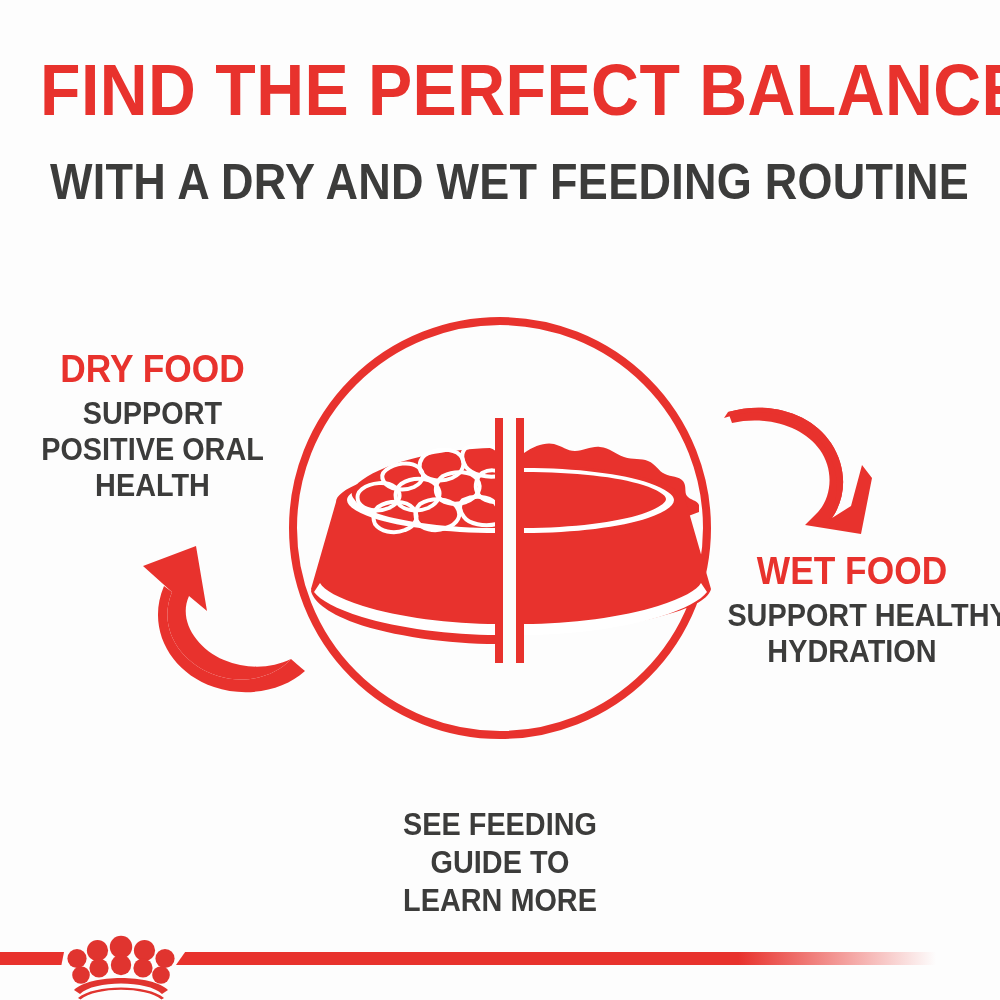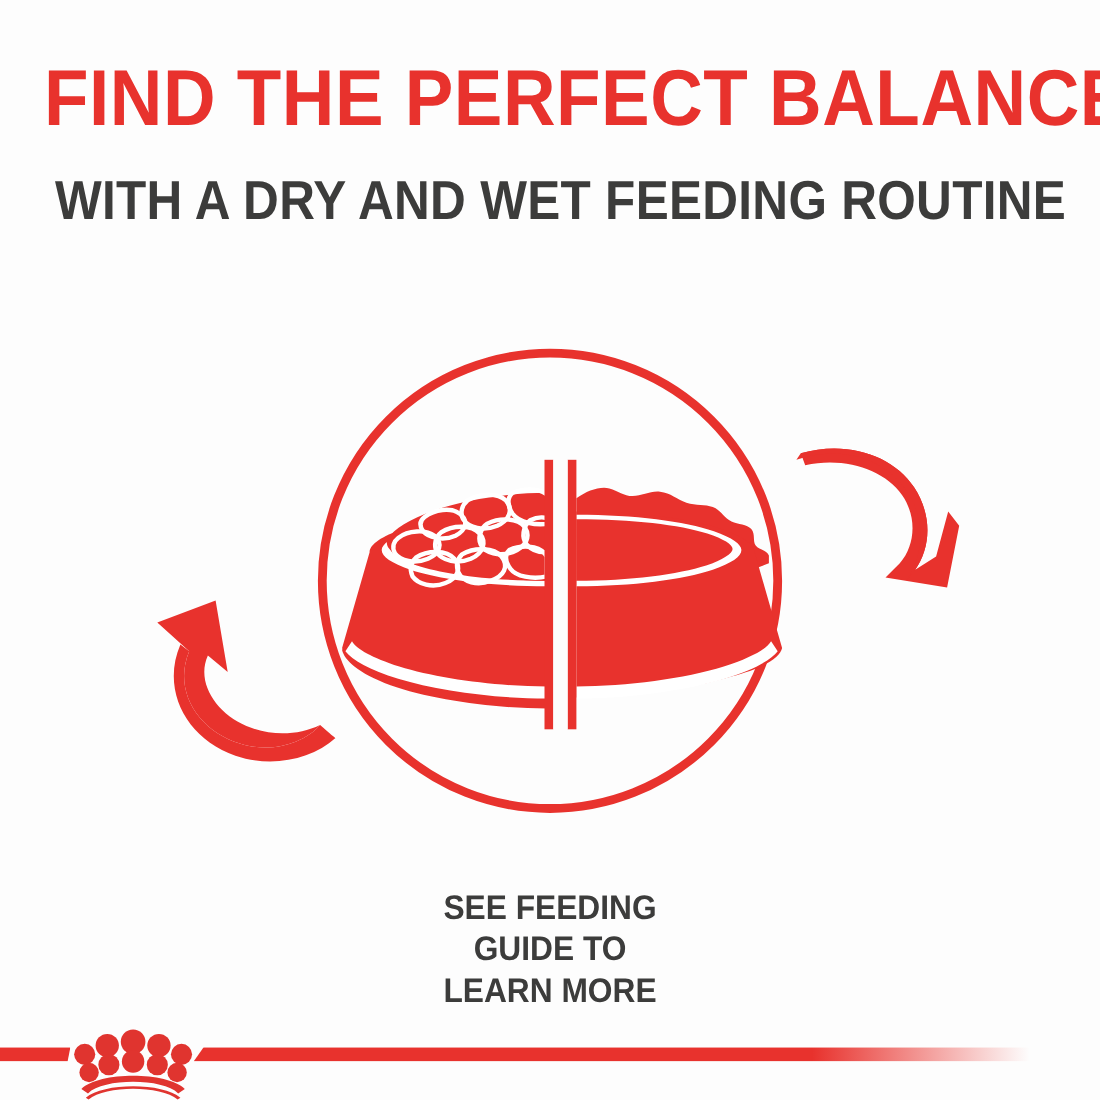--- a/index.html
+++ b/index.html
@@ -302,21 +302,36 @@
                L818,512
                C832,496 834,470 820,450
                C804,427 768,415 732,423 Z" fill="#e8322d"></path>
       <path d="M728,412 C770,400 812,414 831,443 C848,469 846,498 832,518
                L824,528
                C840,504 842,472 824,446
                C804,416 764,404 724,418 Z" fill="#e8322d"></path>
     </g>
   </svg>
 
-
+  <div class="side-block" id="dry-block">
+    <div class="side-title">DRY FOOD</div>
+    <div class="side-desc">
+      <div>SUPPORT</div>
+      <div>POSITIVE ORAL</div>
+      <div>HEALTH</div>
+    </div>
+  </div>
+
+  <div class="side-block" id="wet-block">
+    <div class="side-title">WET FOOD</div>
+    <div class="side-desc">
+      <div>SUPPORT HEALTHY</div>
+      <div>HYDRATION</div>
+    </div>
+  </div>
 
   <div class="bottom-caption">
     <div>SEE FEEDING</div>
     <div>GUIDE TO</div>
     <div>LEARN MORE</div>
   </div>
 
   <div class="footer">
     <div class="footer-bar-left"></div>
     <div class="footer-bar-right"></div>

